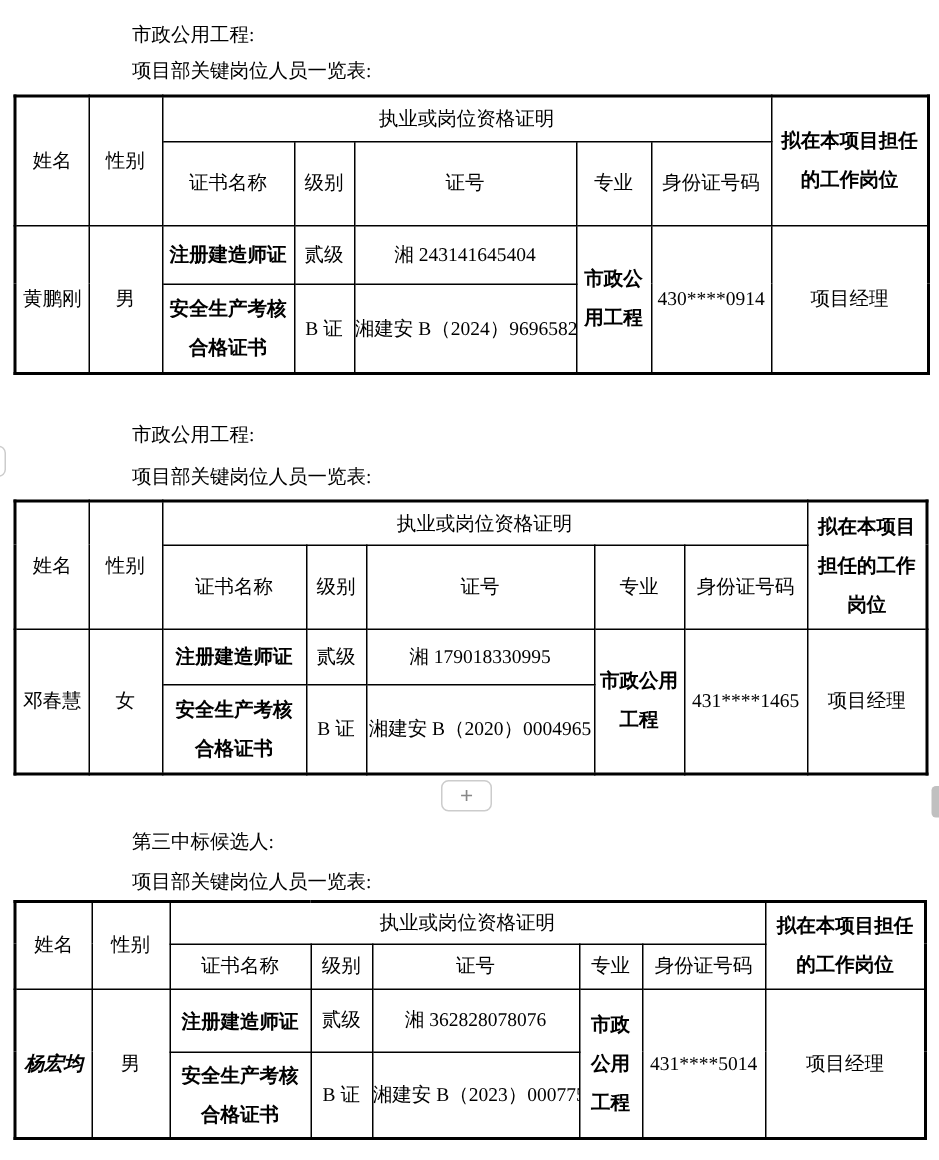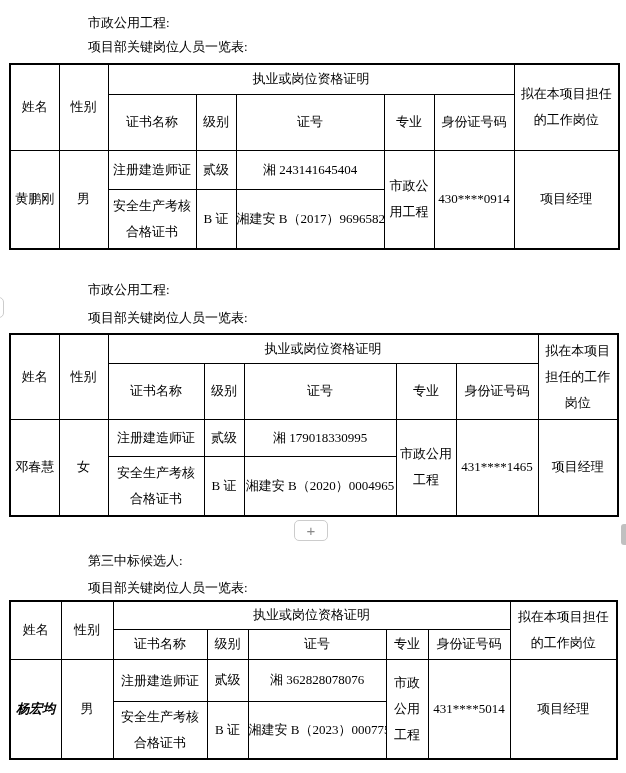--- a/index.html
+++ b/index.html
@@ -14,21 +14,21 @@
     border-collapse:collapse;table-layout:fixed;
     position:absolute;left:9px;
     border:2px solid #000;
   }
   table.doc td{
     border:1px solid #000;
     text-align:center;vertical-align:middle;
     padding:0;line-height:2;
     overflow:hidden;
   }
-  .wrap{display:inline-block;line-height:2;vertical-align:middle;}
+  .wrap{display:inline-block;line-height:2;vertical-align:middle;font-weight:bold;}
   .w23{width:2.35em;} .w33{width:3.35em;} .w43{width:4.35em;}
   .w53{width:5.35em;} .w63{width:6.35em;} .w73{width:7.35em;}
   .nowrap{white-space:nowrap;}
   .t1 .ra{height:30px;} .t1 .rb{height:56px;} .t1 .rc{height:39px;} .t1 .rd{height:60px;}
   .t2 .ra{height:29px;} .t2 .rb{height:56px;} .t2 .rc{height:37px;} .t2 .rd{height:60px;}
   .t3 .ra{height:28px;} .t3 .rb{height:30px;} .t3 .rc{height:42px;} .t3 .rd{height:58px;}
   .t1{top:63px;width:609px;}
   .t2{top:333px;width:608px;}
   .t3{top:600px;width:607px;}
   .stylized-name{font-weight:bold;font-style:italic;}
@@ -85,21 +85,21 @@
     <td><span class="wrap w63">注册建造师证</span></td>
     <td>贰级</td>
     <td class="nowrap">湘 243141645404</td>
     <td rowspan="2"><span class="wrap w33">市政公用工程</span></td>
     <td rowspan="2" class="nowrap">430****0914</td>
     <td rowspan="2">项目经理</td>
   </tr>
   <tr class="rd">
     <td><span class="wrap w63">安全生产考核合格证书</span></td>
     <td>B 证</td>
-    <td class="nowrap">湘建安 B（2017）9696582</td>
+    <td class="nowrap">湘建安 B（2024）9696582</td>
   </tr>
 </tbody>
   </table>
 
 <div class="abs sec-title" style="top:281px;">市政公用工程:</div>
 <div class="abs sec-title" style="top:309px;">项目部关键岗位人员一览表:</div>
 
 <table class="doc t2">
   <colgroup>
     <col style="width:49px">

